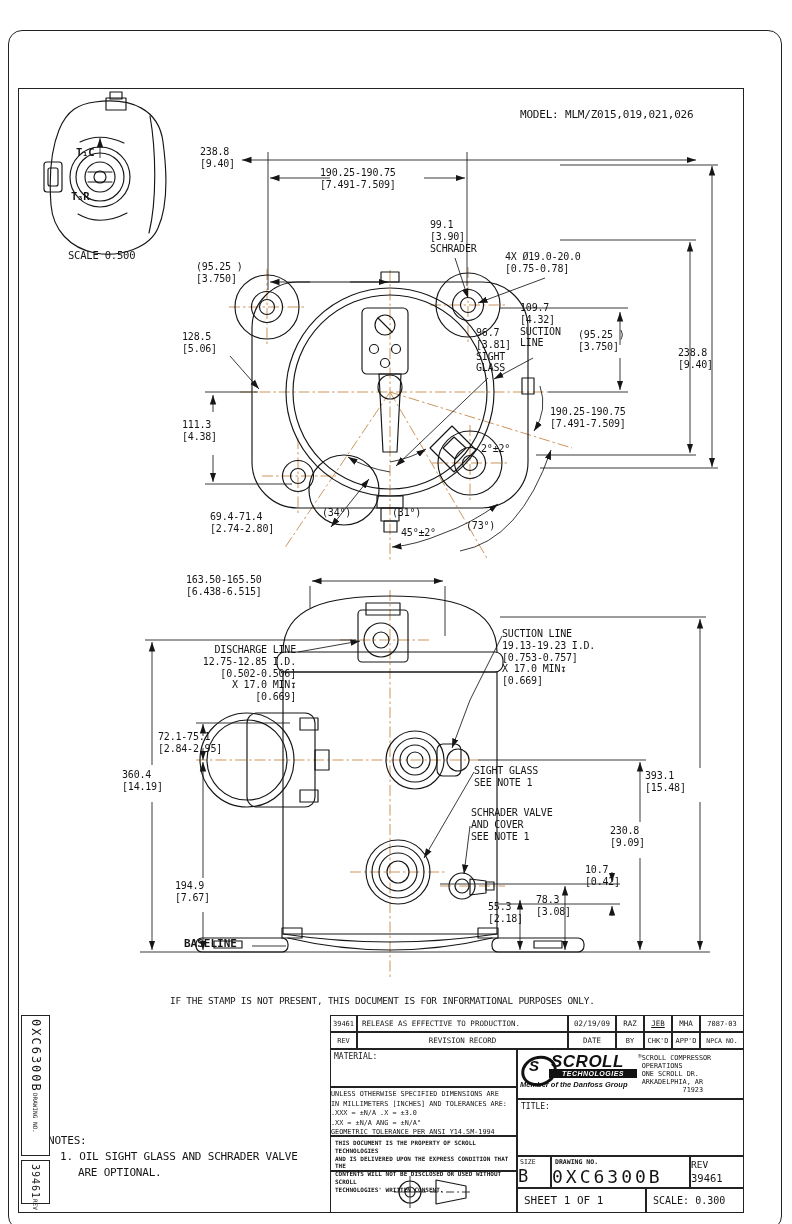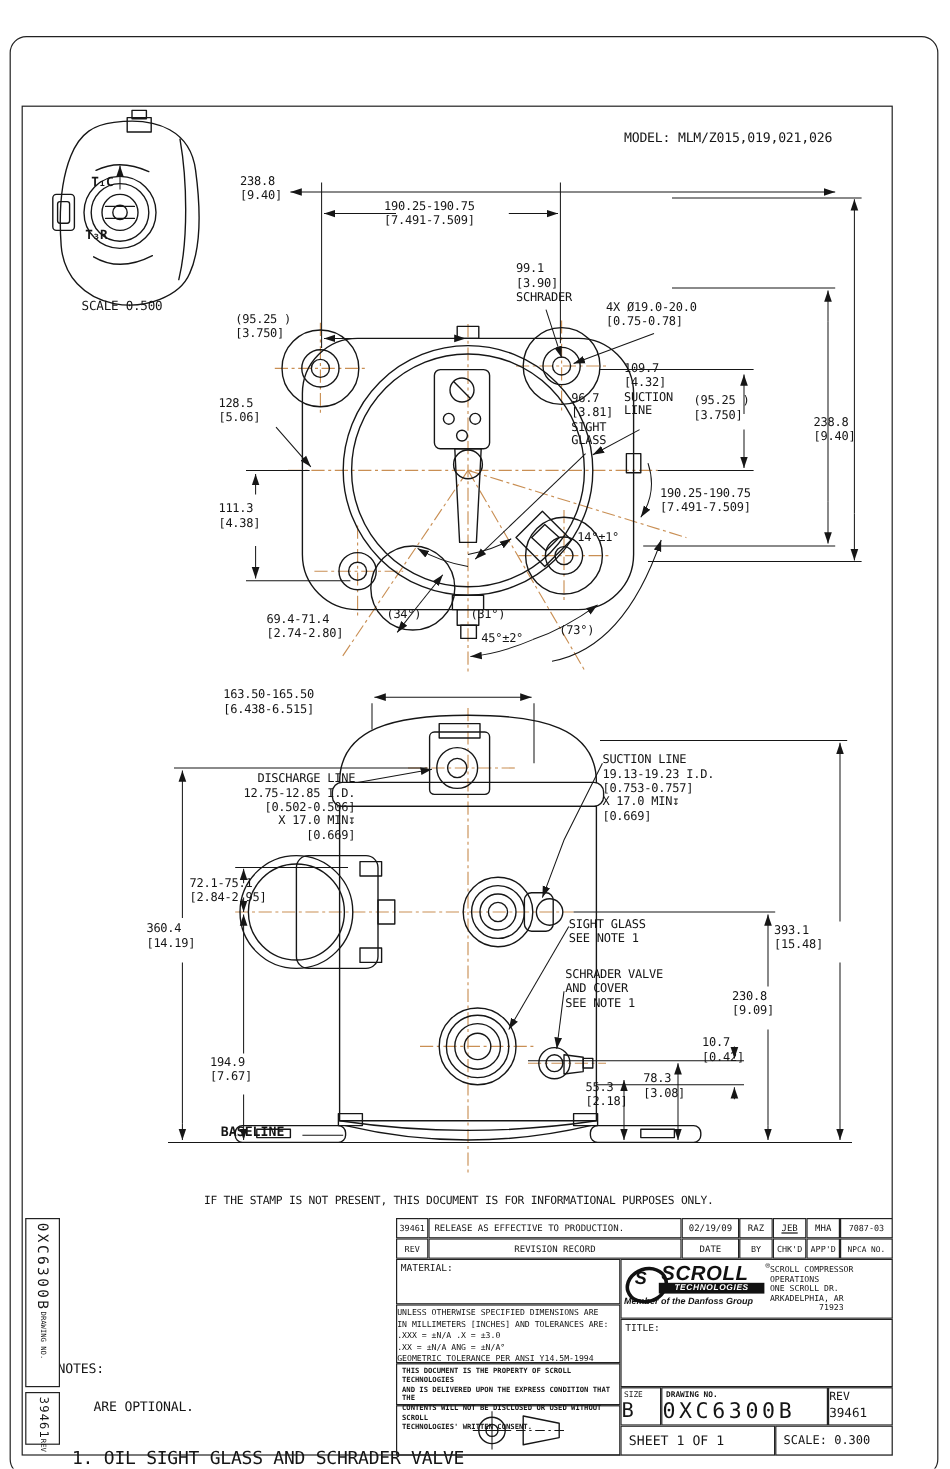--- a/index.html
+++ b/index.html
@@ -272,27 +272,27 @@
   <div class="lbl c" style="left:476px;top:327px;width:56px;">96.7
 [3.81]
 SIGHT
 GLASS</div>
   <div class="lbl c" style="left:578px;top:329px;width:72px;">(95.25  )
 [3.750]</div>
   <div class="lbl c" style="left:678px;top:347px;width:62px;">238.8
 [9.40]</div>
   <div class="lbl c" style="left:550px;top:406px;width:135px;">190.25-190.75
 [7.491-7.509]</div>
-  <div class="lbl c" style="left:222px;top:511px;width:92px;">69.4-71.4
+  <div class="lbl c" style="left:210px;top:511px;width:92px;">69.4-71.4
 [2.74-2.80]</div>
   <div class="lbl" style="left:322px;top:507px;">(34°)</div>
   <div class="lbl" style="left:392px;top:507px;">(31°)</div>
   <div class="lbl" style="left:401px;top:527px;">45°±2°</div>
   <div class="lbl" style="left:466px;top:520px;">(73°)</div>
-  <div class="lbl" style="left:481px;top:443px;">14°±1°</div>
+  <div class="lbl" style="left:481px;top:443px;">2°±2°</div>
 
   <div class="lbl" style="left:186px;top:574px;">163.50-165.50
 [6.438-6.515]</div>
   <div class="lbl rt" style="left:148px;top:644px;width:148px;">DISCHARGE LINE
 12.75-12.85 I.D.
 [0.502-0.506]
 X 17.0 MIN↧
 [0.669]</div>
   <div class="lbl" style="left:502px;top:628px;">SUCTION LINE
 19.13-19.23 I.D.
@@ -318,21 +318,21 @@
 [0.42]</div>
   <div class="lbl c" style="left:536px;top:894px;width:50px;">78.3
 [3.08]</div>
   <div class="lbl c" style="left:488px;top:901px;width:48px;">55.3
 [2.18]</div>
   <div class="lbl bold" style="left:184px;top:938px;font-size:11px;letter-spacing:0;">BASELINE</div>
 
   <div class="lbl c" style="left:170px;top:995px;width:620px;font-size:9.4px;">IF THE STAMP IS NOT PRESENT, THIS DOCUMENT IS FOR INFORMATIONAL PURPOSES ONLY.</div>
 
   <div class="lbl" style="left:48px;top:1135px;font-size:11px;">NOTES:</div>
-  <div class="lbl" style="left:60px;top:1207px;font-size:15px;">1. OIL SIGHT GLASS AND SCHRADER VALVE</div>
+  <div class="lbl" style="left:60px;top:1151px;font-size:11px;">1. OIL SIGHT GLASS AND SCHRADER VALVE</div>
   <div class="lbl" style="left:78px;top:1167px;font-size:11px;">ARE OPTIONAL.</div>
 
   <div class="vtab" style="left:21px;top:1015px;width:29px;height:141px;">
     <span class="vbig">0XC6300B</span>
     <span class="vsmall">DRAWING NO.</span>
   </div>
   <div class="vtab" style="left:21px;top:1160px;width:29px;height:44px;">
     <span class="vbig" style="font-size:10px;letter-spacing:1px;">39461</span>
     <span class="vsmall">REV</span>
   </div>

